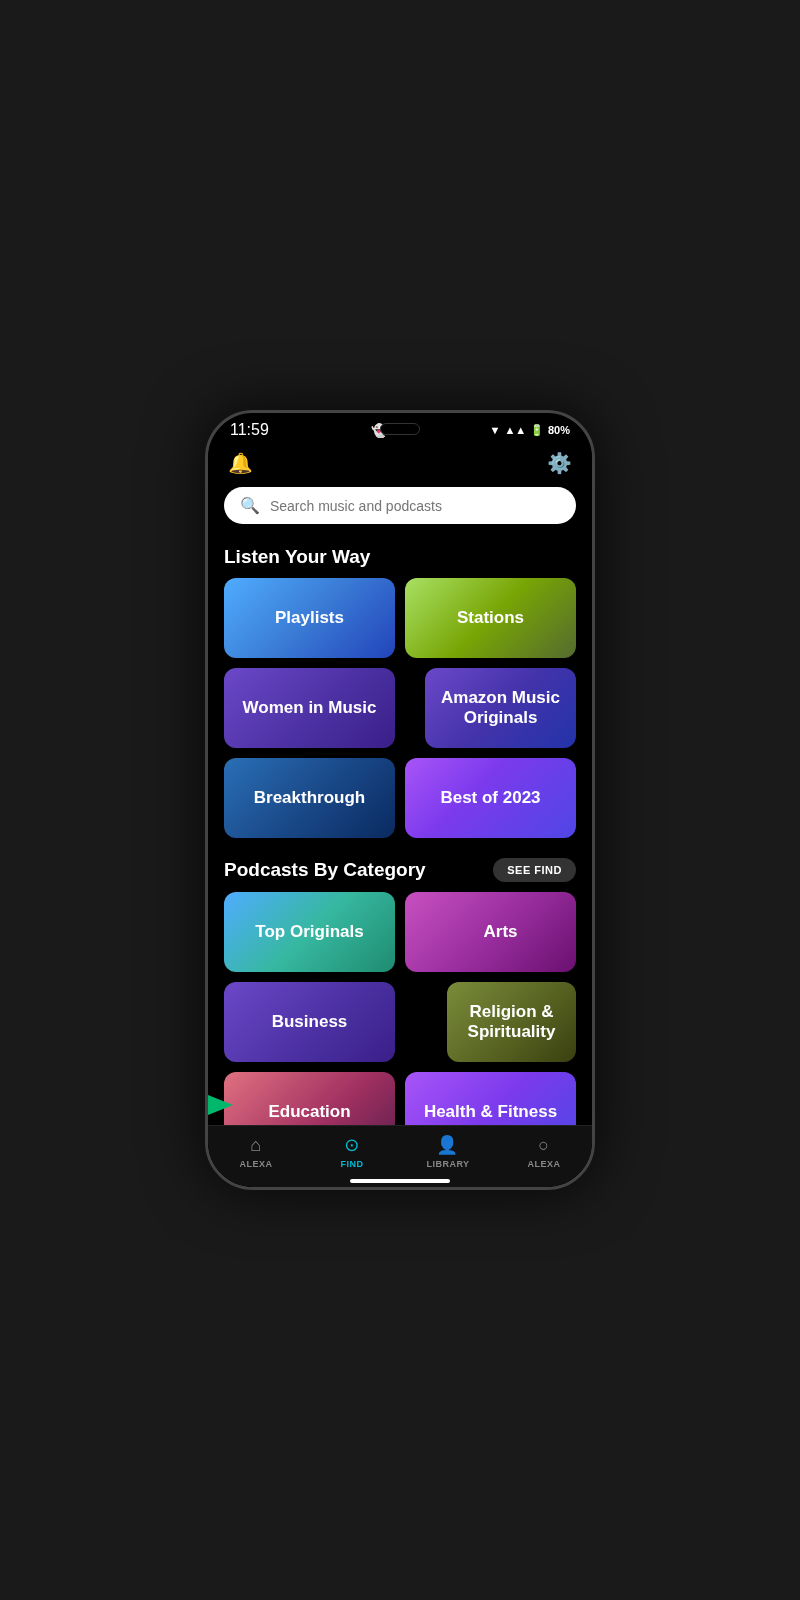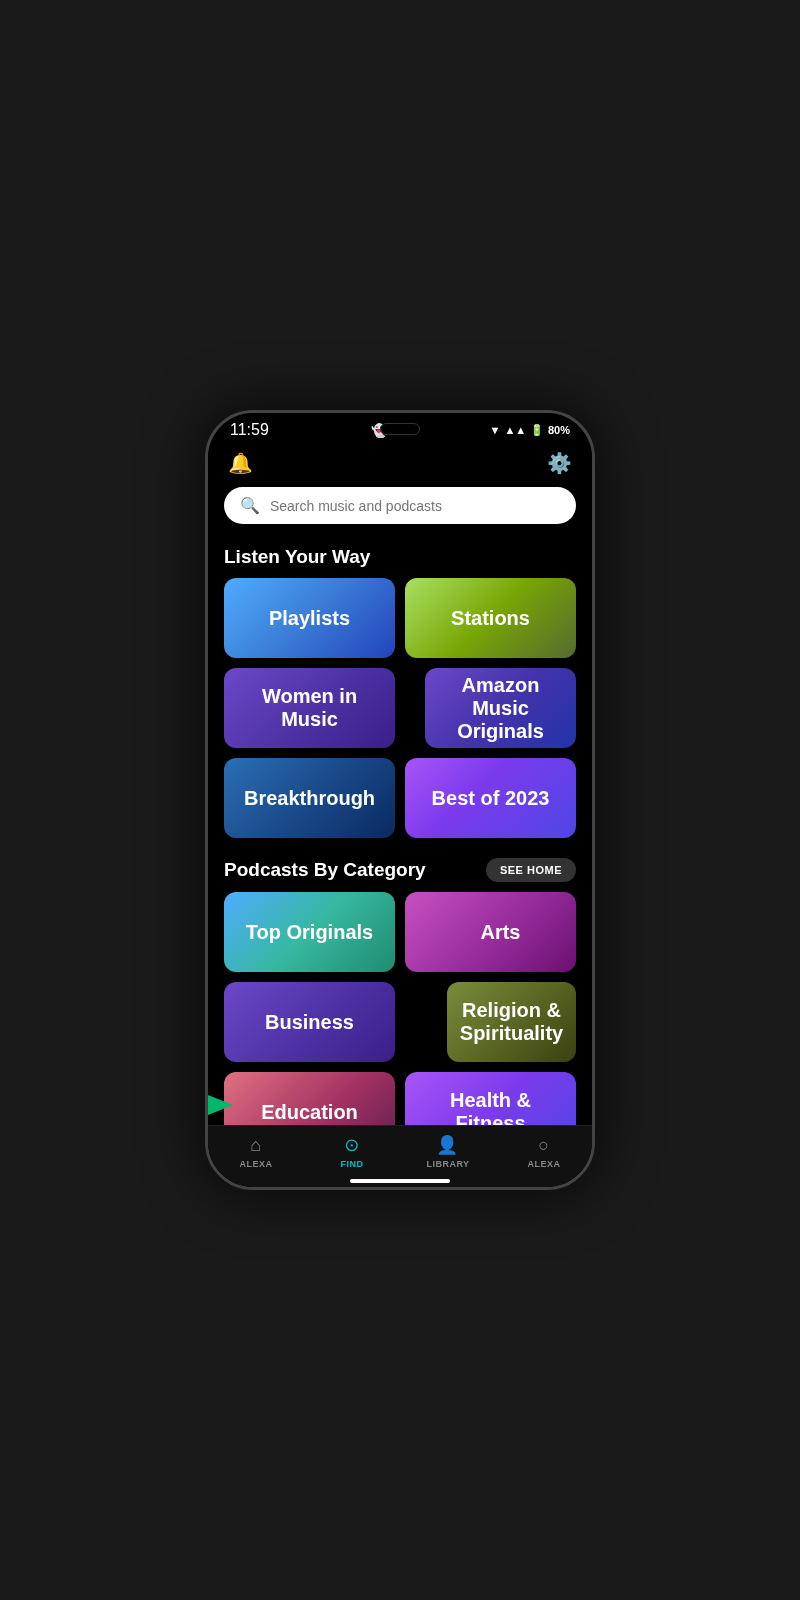--- a/index.html
+++ b/index.html
@@ -111,21 +111,21 @@
     }
     .tile {
       border-radius: 12px;
       height: 80px;
       display: flex;
       align-items: center;
       justify-content: center;
       text-align: center;
       color: #fff;
       font-weight: 700;
-      font-size: 20px;
+      font-size: 17px;
       padding: 8px;
       cursor: pointer;
     }
     .tile-playlists {
       background: linear-gradient(135deg, #4facfe 0%, #3a7bd5 50%, #2244bb 100%);
     }
     .tile-stations {
       background: linear-gradient(135deg, #a8e063 0%, #78a505 50%, #556b2f 100%);
     }
     .tile-women {
@@ -282,21 +282,21 @@
         <div class="tile tile-breakthrough">
           <span>Breakthrough</span>
         </div>
         <div class="tile tile-best2023">
           <span>Best of 2023</span>
         </div>
       </div>
 
       <div class="section-header">
         <div class="section-title" style="padding:0;">Podcasts By Category</div>
-        <button class="see-more-btn">SEE HOME</button>
+        <button class="see-more-btn">SEE FIND</button>
       </div>
 
       <div class="grid">
         <div class="tile tile-top-podcasts">
           <span>Top Originals</span>
         </div>
         <div class="tile tile-arts">
           <span>Arts</span>
         </div>
         <div class="tile tile-business">

